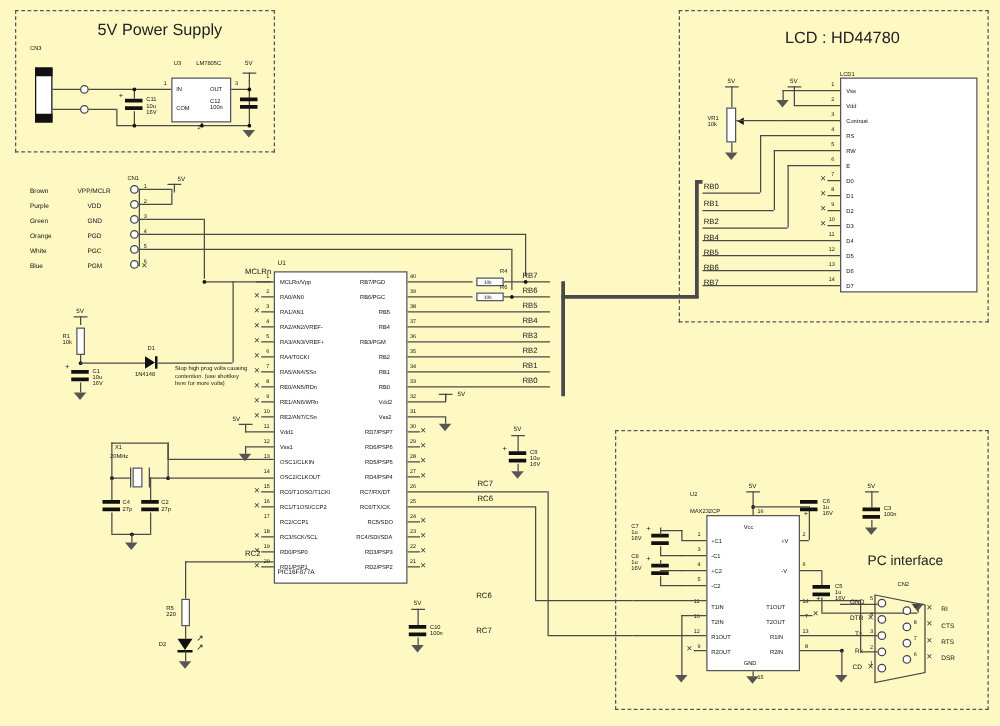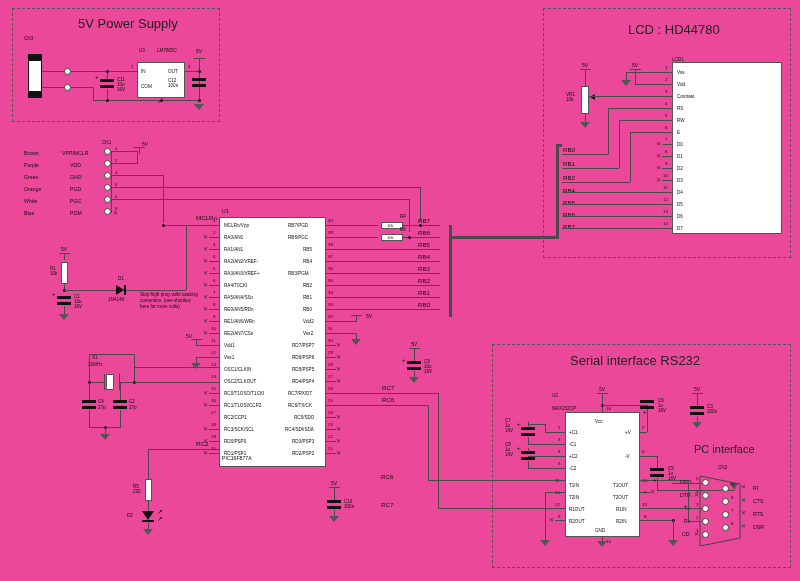--- a/index.html
+++ b/index.html
@@ -1,17 +1,17 @@
 <!DOCTYPE html>
 <html><head>
 <meta charset="utf-8">
 <title>Schematic</title>
 <style>
   html,body{margin:0;padding:0;background:#ffffff;}
-  #sheet{position:relative;width:800px;height:581px;background:#ec4899;
+  #sheet{position:relative;width:800px;height:581px;background:#fef9c3;
          font-family:"Liberation Sans",sans-serif;color:#000;overflow:hidden;}
   .abs{position:absolute;}
   
   .block{position:absolute;border:1px dashed #555;box-sizing:border-box;}
   .blocktitle{position:absolute;font-size:13px;color:#222;white-space:nowrap;}
   
   .w{position:absolute;background:#4a4a4a;}
   .wh{height:1px;}
   .wv{width:1px;}
   .bush{height:3px;}
@@ -70,21 +70,20 @@
 
 <div id="sheet">
 
   <div class="block" style="left:12px;top:8px;width:208px;height:114px;"></div>
   <div class="blocktitle" style="left:78px;top:16px;">5V Power Supply</div>
 
   <div class="block" style="left:543px;top:8px;width:248px;height:250px;"></div>
   <div class="blocktitle" style="left:628px;top:22px;">LCD : HD44780</div>
 
   <div class="block" style="left:492px;top:344px;width:299px;height:224px;"></div>
-  <div class="blocktitle" style="left:570px;top:353px;">Serial interface RS232</div>
 
   <div class="blocktitle" style="left:694px;top:443px;font-size:11px;">PC interface</div>
 
   <div class="lbl" style="left:24px;top:36px;">CN3</div>
 
   <div class="term" style="left:28px;top:54px;width:14px;height:44px;"></div>
   <div class="termbar" style="left:28px;top:54px;width:14px;height:7px;"></div>
   <div class="termbar" style="left:28px;top:91px;width:14px;height:7px;"></div>
 
   <div class="pin" style="left:64px;top:68px;"></div>

